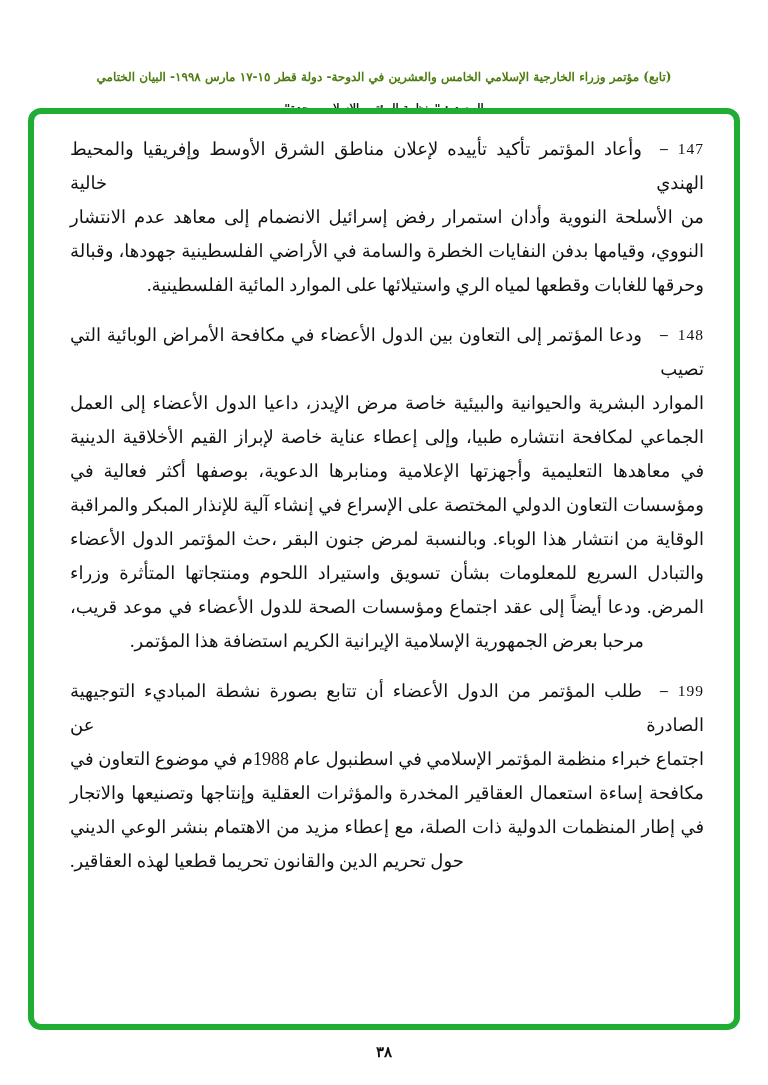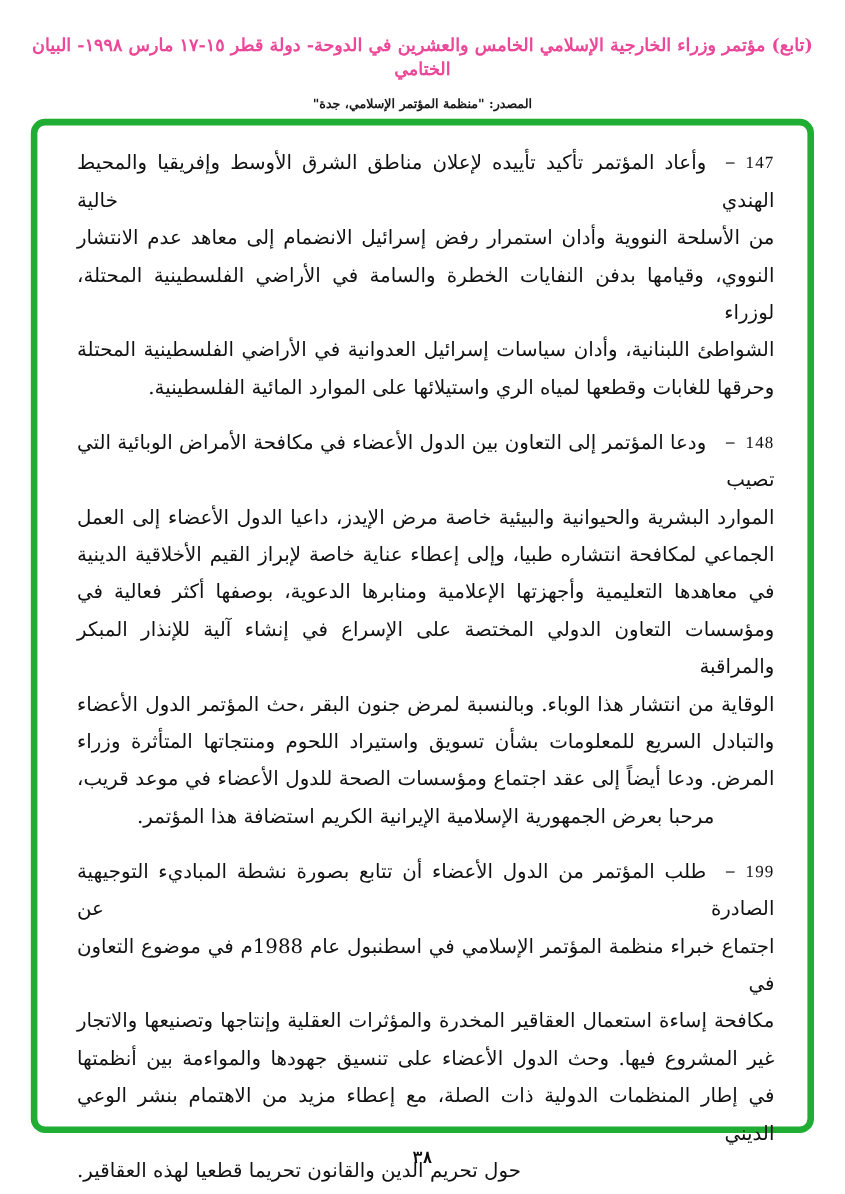--- a/index.html
+++ b/index.html
@@ -1,68 +1,67 @@
 <!DOCTYPE html>
 <html lang="ar"><head>
 <meta charset="utf-8">
 <style>
   * { margin:0; padding:0; box-sizing:border-box; }
   html,body { width:768px; height:1085px; background:#ffffff; overflow:hidden; }
   body { font-family:"DejaVu Serif","Liberation Serif",serif; color:#151515; position:relative; }
 
   
   .header { direction:rtl; text-align:center; padding-top:30px; }
-  .header-title { font-size:16px; font-weight:bold; line-height:22px; padding:0 14px; color:#ec4899; }
+  .header-title { font-size:12px; font-weight:bold; line-height:22px; padding:0 14px; color:#4d7c0f;margin-top:36px; }
   .header-source { font-size:11.5px; font-weight:bold; margin-top:13px; color:#1a1a1a; }
 
   
   .frame {
     position:absolute; left:28px; top:108px; width:712px; height:922px;
     border:6px solid #1fad33; border-radius:13px;
     padding:18px 30px 0 36px; direction:rtl; background:#ffffff;
   }
 
   
   .item { font-size:18px; line-height:34px; margin-bottom:16px; text-align:justify; color:#121212; }
   .item::after { content:""; display:block; clear:both; }
   .marker {
     float:right; width:62px; height:34px;
     display:flex; align-items:center; gap:9px;
     font-family:"Liberation Serif","DejaVu Serif",serif;
     font-size:15.5px; letter-spacing:1px; color:#111;
   }
   .marker .dash { font-weight:bold; transform:translateY(-1px); }
-  .line { text-align:justify; text-align-last:justify; }
+  .line { text-align:justify; text-align-last:justify;font-family:Liberation Serif, serif; }
   .line.la-right  { text-align-last:right; }
   .line.la-left   { text-align-last:left; }
   .line.la-center { text-align-last:center; }
 
   
   .footer { position:absolute; top:1042px; left:0; width:100%; text-align:center; }
-  .page-number { font-size:15px; font-weight:bold; letter-spacing:2px; color:#0d0d0d;font-family:Liberation Mono, monospace; }
+  .page-number { font-size:15px; font-weight:bold; letter-spacing:2px; color:#0d0d0d; }
 </style>
 </head>
 <body>
 
 <div class="header">
   <div class="header-title">(تابع) مؤتمر وزراء الخارجية الإسلامي الخامس والعشرين في الدوحة- دولة قطر ١٥-١٧ مارس ١٩٩٨- البيان الختامي</div>
   <div class="header-source">المصدر: "منظمة المؤتمر الإسلامي، جدة"</div>
 </div>
 
 <div class="frame" style="border-color: rgb(31, 173, 51);">
 
   <div class="item">
     <span class="marker">
       <span class="num">147</span>
       <span class="dash">–</span>
     </span>
     <div class="line">وأعاد المؤتمر تأكيد تأييده لإعلان مناطق الشرق الأوسط وإفريقيا والمحيط الهندي خالية</div>
     <div class="line">من الأسلحة النووية وأدان استمرار رفض إسرائيل الانضمام إلى معاهد عدم الانتشار</div>
-    <div class="line">النووي، وقيامها بدفن النفايات الخطرة والسامة في الأراضي الفلسطينية المحتلة، لوزراء</div>
-    <div class="line">الشواطئ اللبنانية، وأدان سياسات إسرائيل العدوانية في الأراضي الفلسطينية المحتلة</div>
+    <div class="line">النووي، وقيامها بدفن النفايات الخطرة والسامة في الأراضي الفلسطينية جهودها، وقبالة</div>
     <div class="line la-right">وحرقها للغابات وقطعها لمياه الري واستيلائها على الموارد المائية الفلسطينية.</div>
   </div>
 
   <div class="item">
     <span class="marker">
       <span class="num">148</span>
       <span class="dash">–</span>
     </span>
     <div class="line">ودعا المؤتمر إلى التعاون بين الدول الأعضاء في مكافحة الأمراض الوبائية التي تصيب</div>
     <div class="line">الموارد البشرية والحيوانية والبيئية خاصة مرض الإيدز، داعيا الدول الأعضاء إلى العمل</div>
@@ -76,21 +75,20 @@
   </div>
 
   <div class="item">
     <span class="marker">
       <span class="num">199</span>
       <span class="dash">–</span>
     </span>
     <div class="line">طلب المؤتمر من الدول الأعضاء أن تتابع بصورة نشطة المباديء التوجيهية الصادرة عن</div>
     <div class="line">اجتماع خبراء منظمة المؤتمر الإسلامي في اسطنبول عام 1988م في موضوع التعاون في</div>
     <div class="line">مكافحة إساءة استعمال العقاقير المخدرة والمؤثرات العقلية وإنتاجها وتصنيعها والاتجار</div>
-    <div class="line">غير المشروع فيها. وحث الدول الأعضاء على تنسيق جهودها والمواءمة بين أنظمتها</div>
     <div class="line">في إطار المنظمات الدولية ذات الصلة، مع إعطاء مزيد من الاهتمام بنشر الوعي الديني</div>
     <div class="line la-left">حول تحريم الدين والقانون تحريما قطعيا لهذه العقاقير.</div>
   </div>
 
 </div>
 
 <div class="footer">
   <span class="page-number">٣٨</span>
 </div>
 

